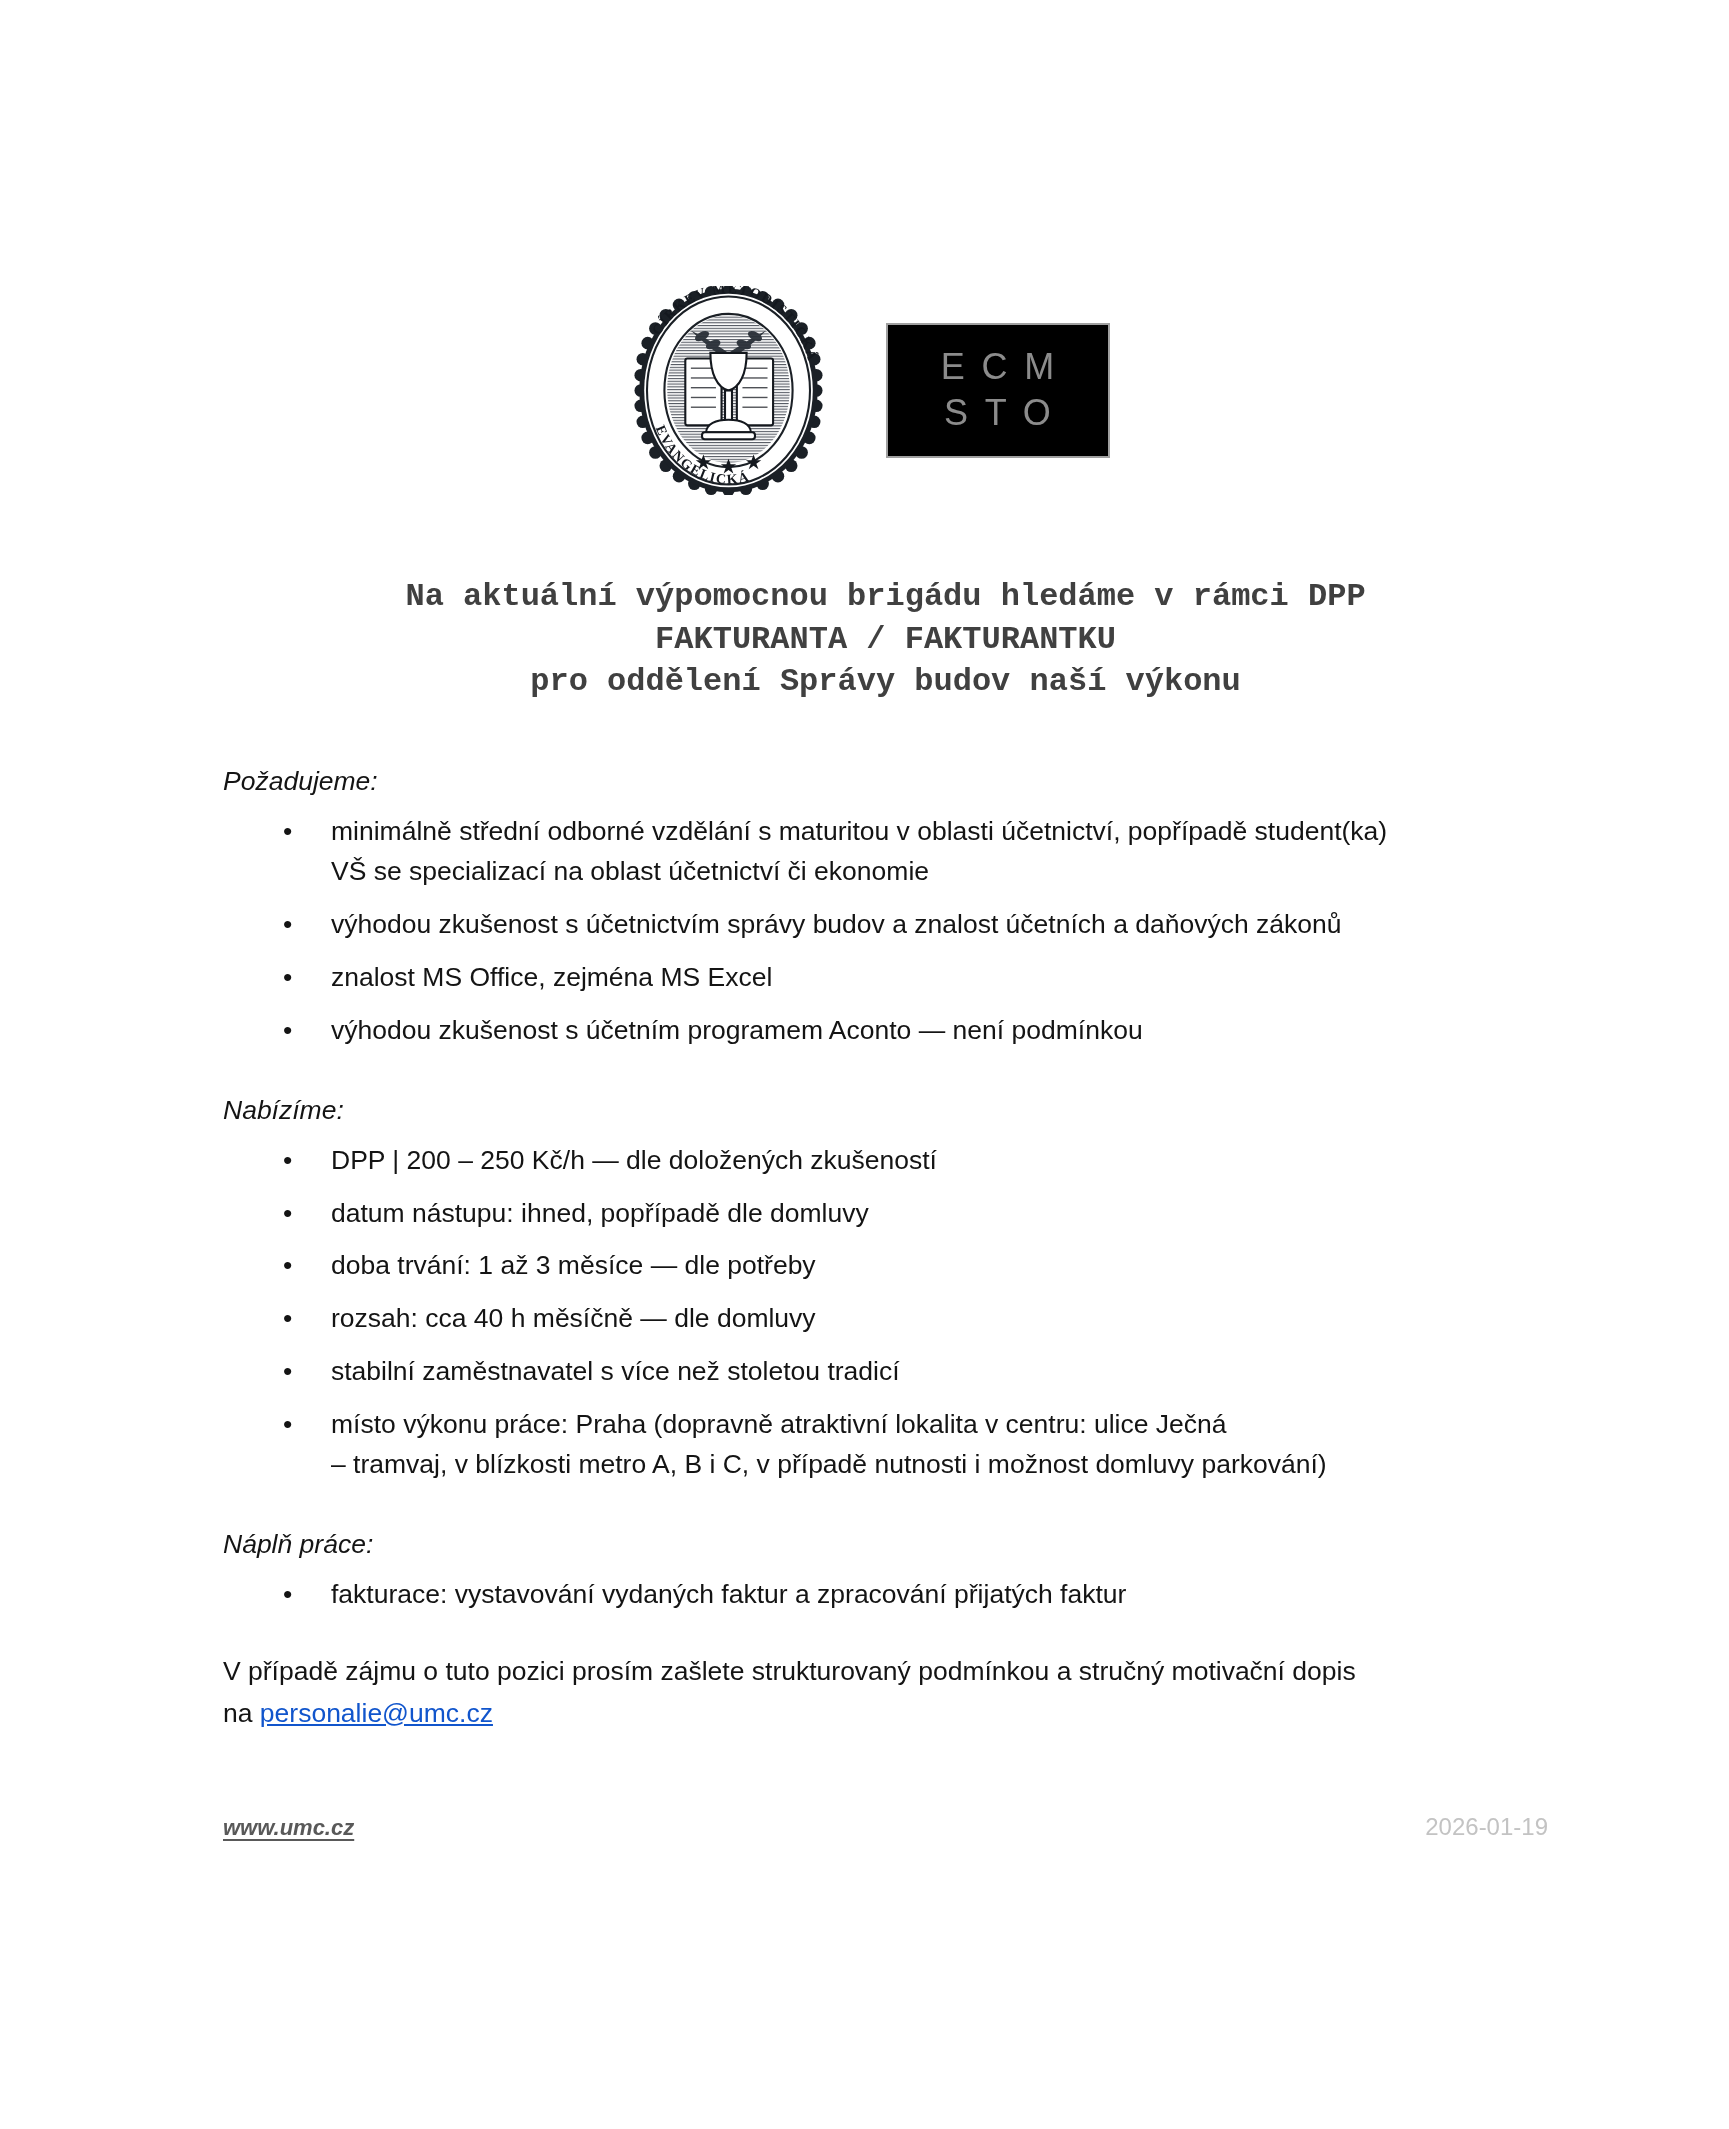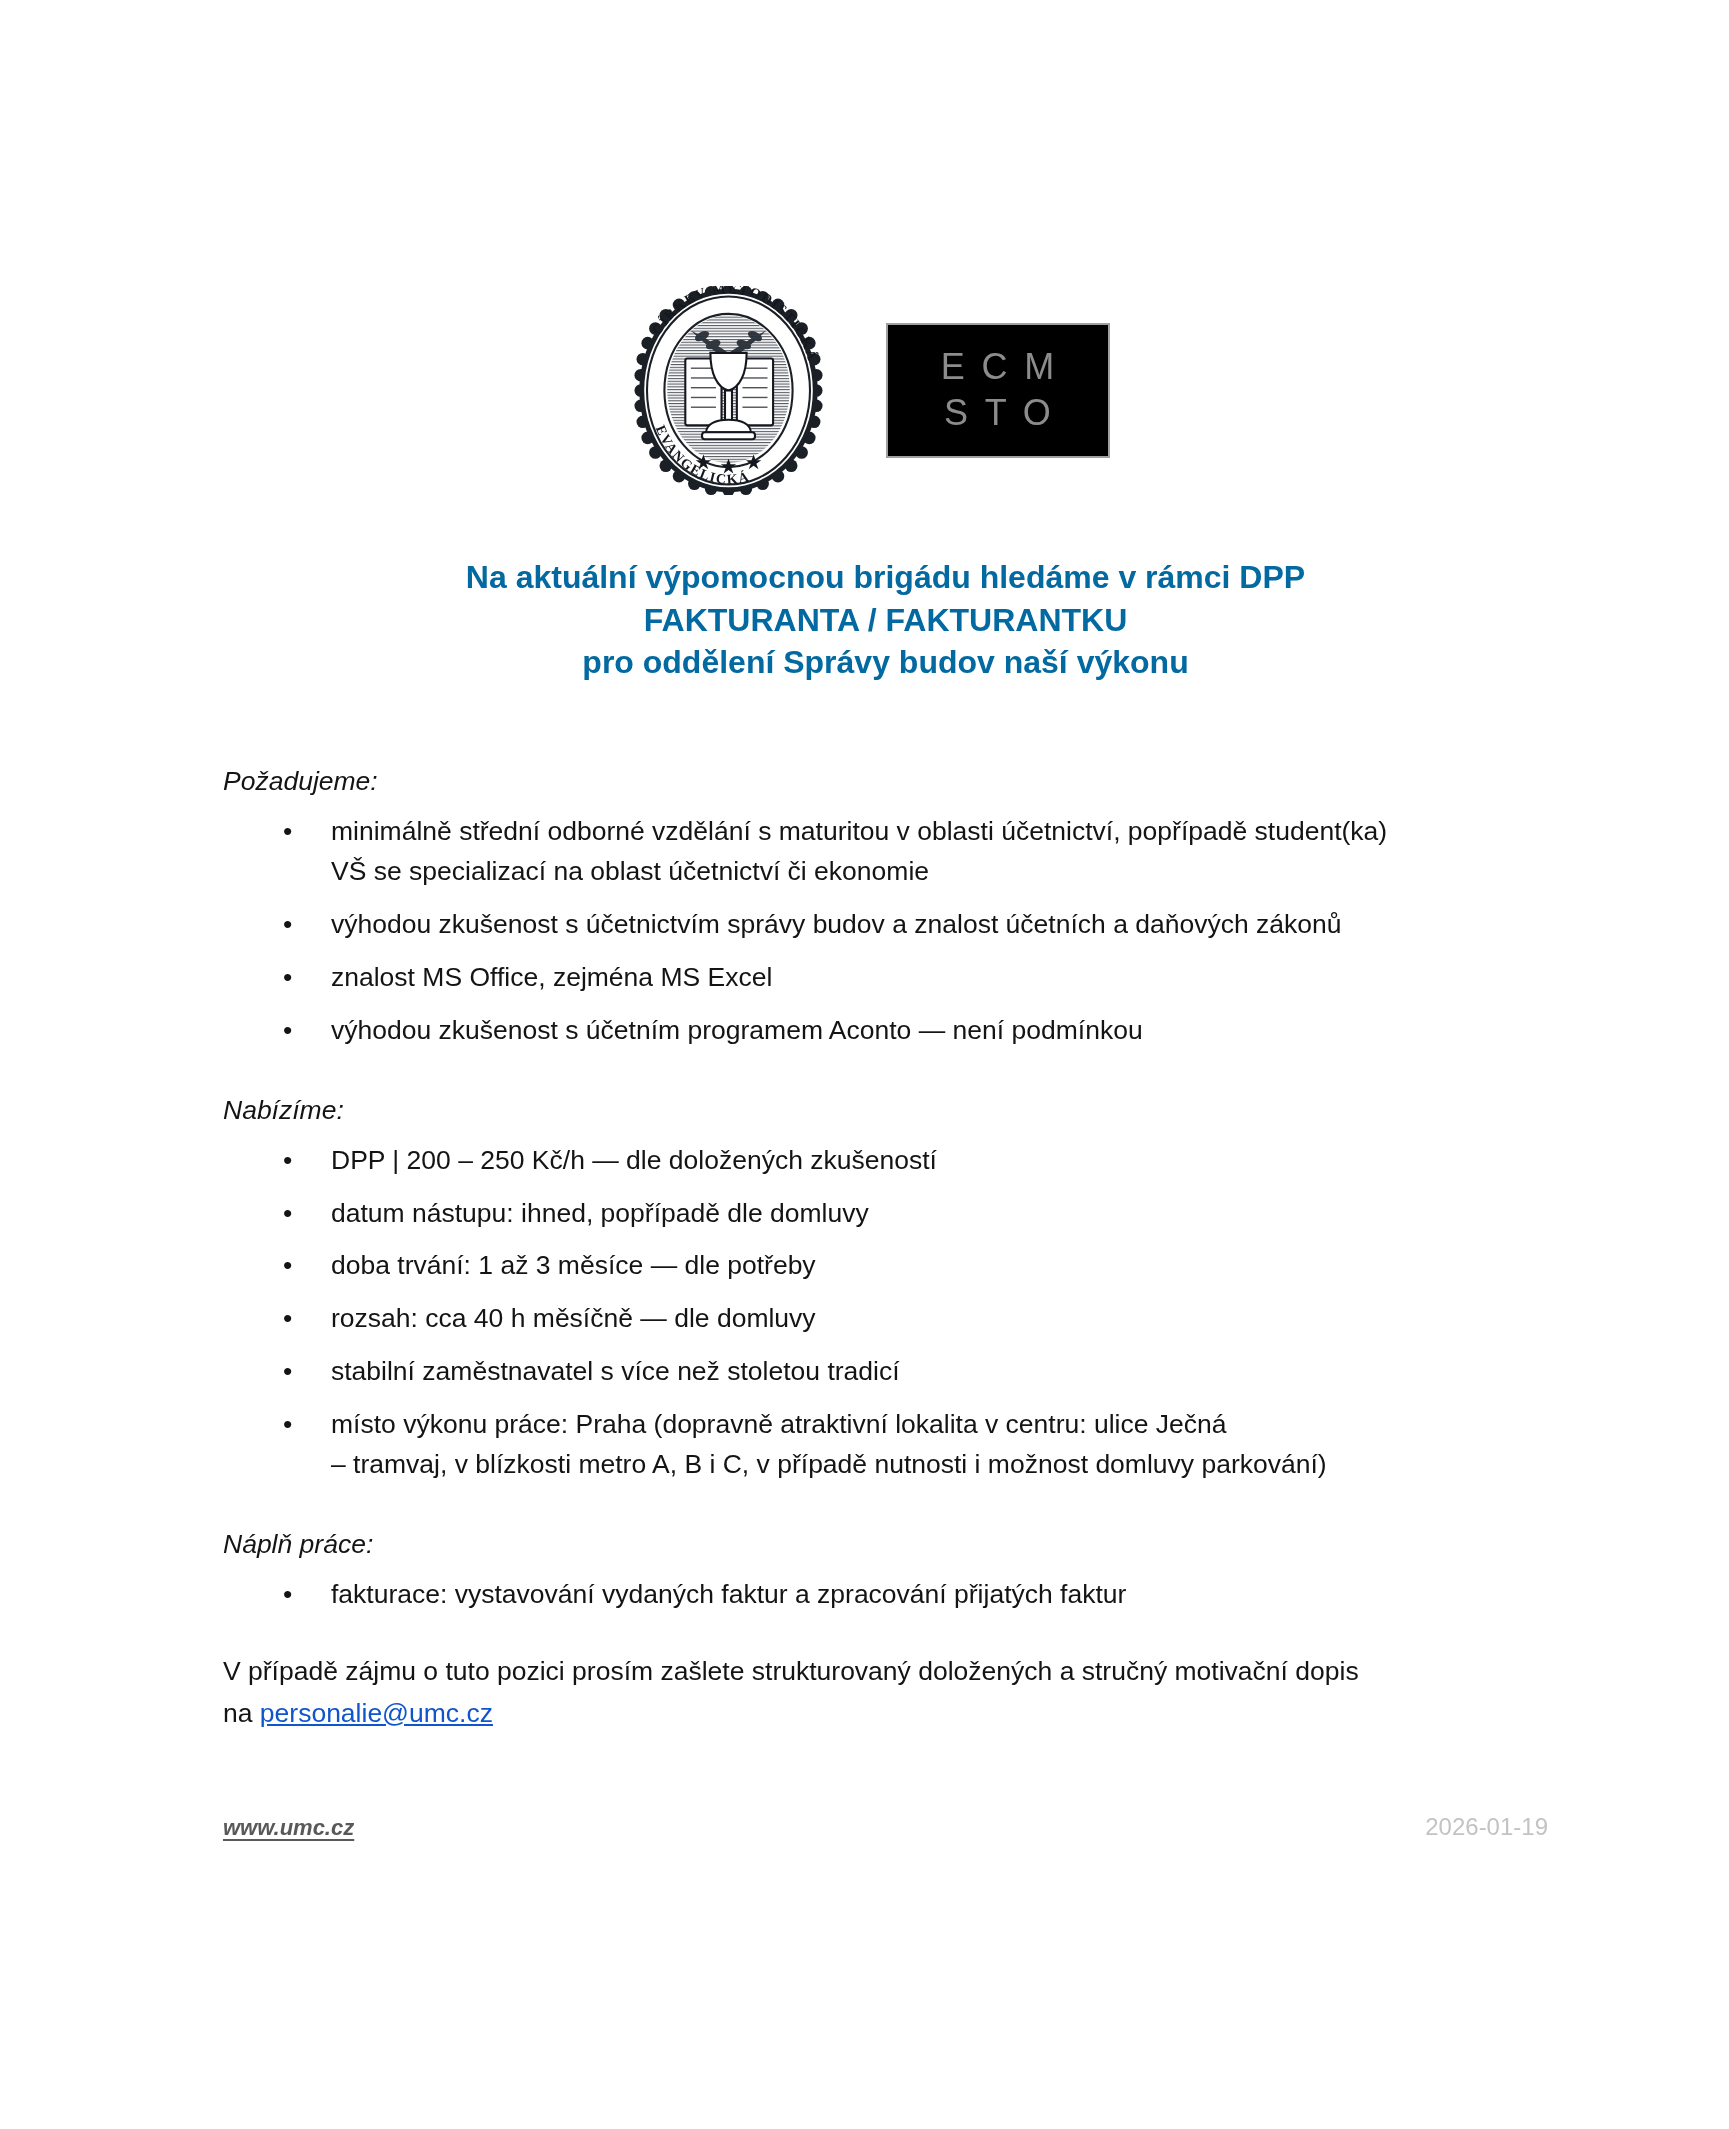--- a/index.html
+++ b/index.html
@@ -74,28 +74,28 @@
     text-indent: 16.7px;
     color: #8c8c8c;
     font-family: "Liberation Sans", sans-serif;
     font-weight: 400;
   }
 
   
   .headline {
     position: absolute;
     left: 223px;
-    top: 556px;
+    top: 576px;
     width: 1325px;
     text-align: center;
     font-size: 32px;
     font-weight: bold;
     line-height: 1.33;
-    color: #0369a1;
-    font-family: Liberation Sans, sans-serif;
+    color: #404040;
+    font-family: Liberation Mono, monospace;
   }
   .headline .hl-line { display: block; white-space: nowrap; }
 
   
   .content {
     position: absolute;
     left: 223px;
     top: 761px;
     width: 1353px;
     font-size: 26.5px;
@@ -366,21 +366,21 @@
     <ul class="bullets">
       <li>
         <span class="dot">•</span>
         <span class="li-text">fakturace: vystavování vydaných faktur a zpracování přijatých faktur</span>
       </li>
     </ul>
 
   </div>
 
   <div class="closing">
-    <div>V případě zájmu o tuto pozici prosím zašlete strukturovaný doložených a stručný motivační dopis</div>
+    <div>V případě zájmu o tuto pozici prosím zašlete strukturovaný podmínkou a stručný motivační dopis</div>
     <div>
       <span>na </span><a class="maillink" href="#">personalie@umc.cz</a>
     </div>
   </div>
 
   <div class="footer">
     <a class="site" href="#">www.umc.cz</a>
     <span class="stamp">2026-01-19</span>
   </div>
 

